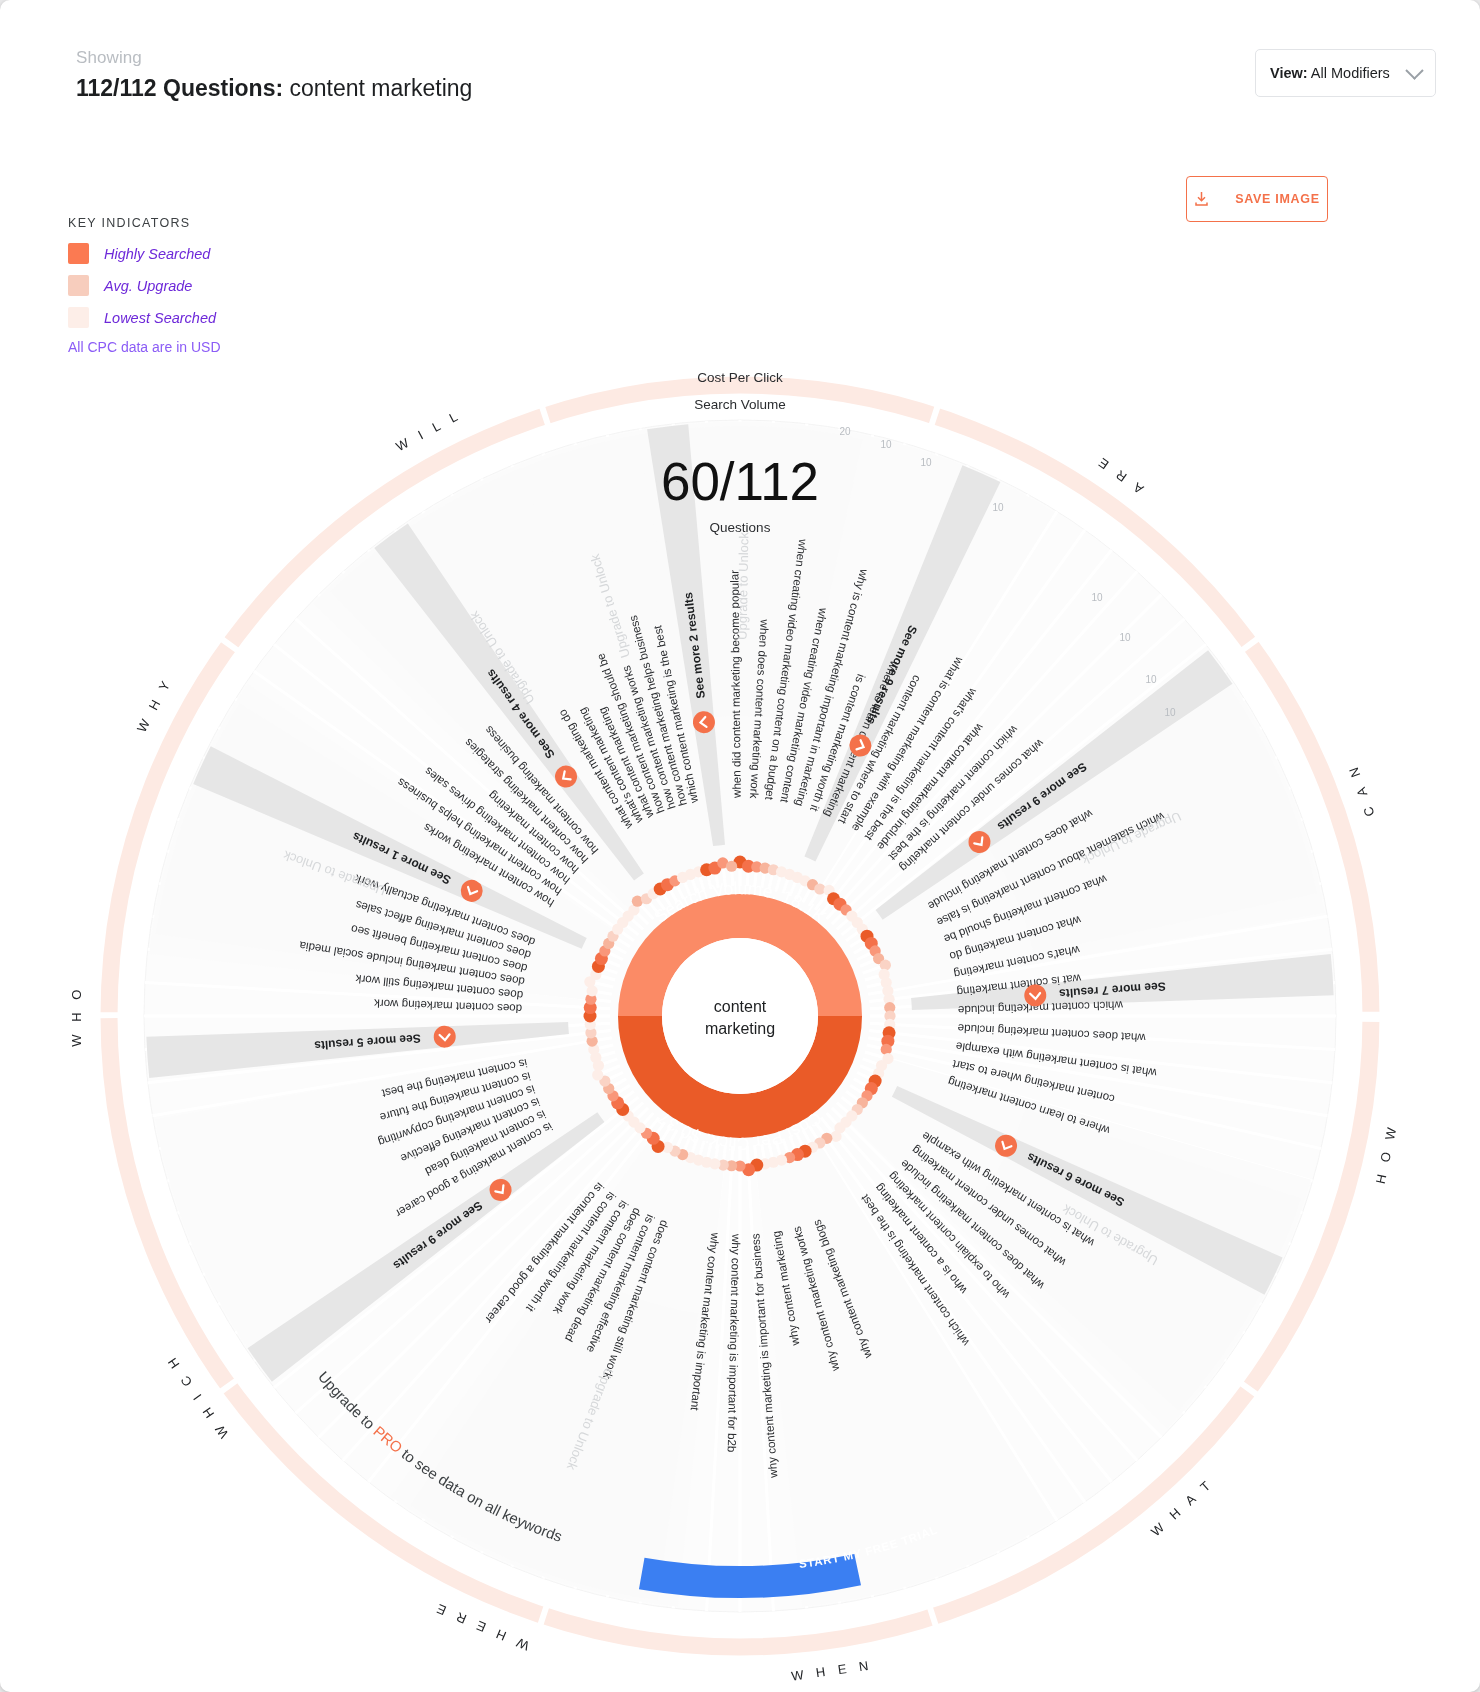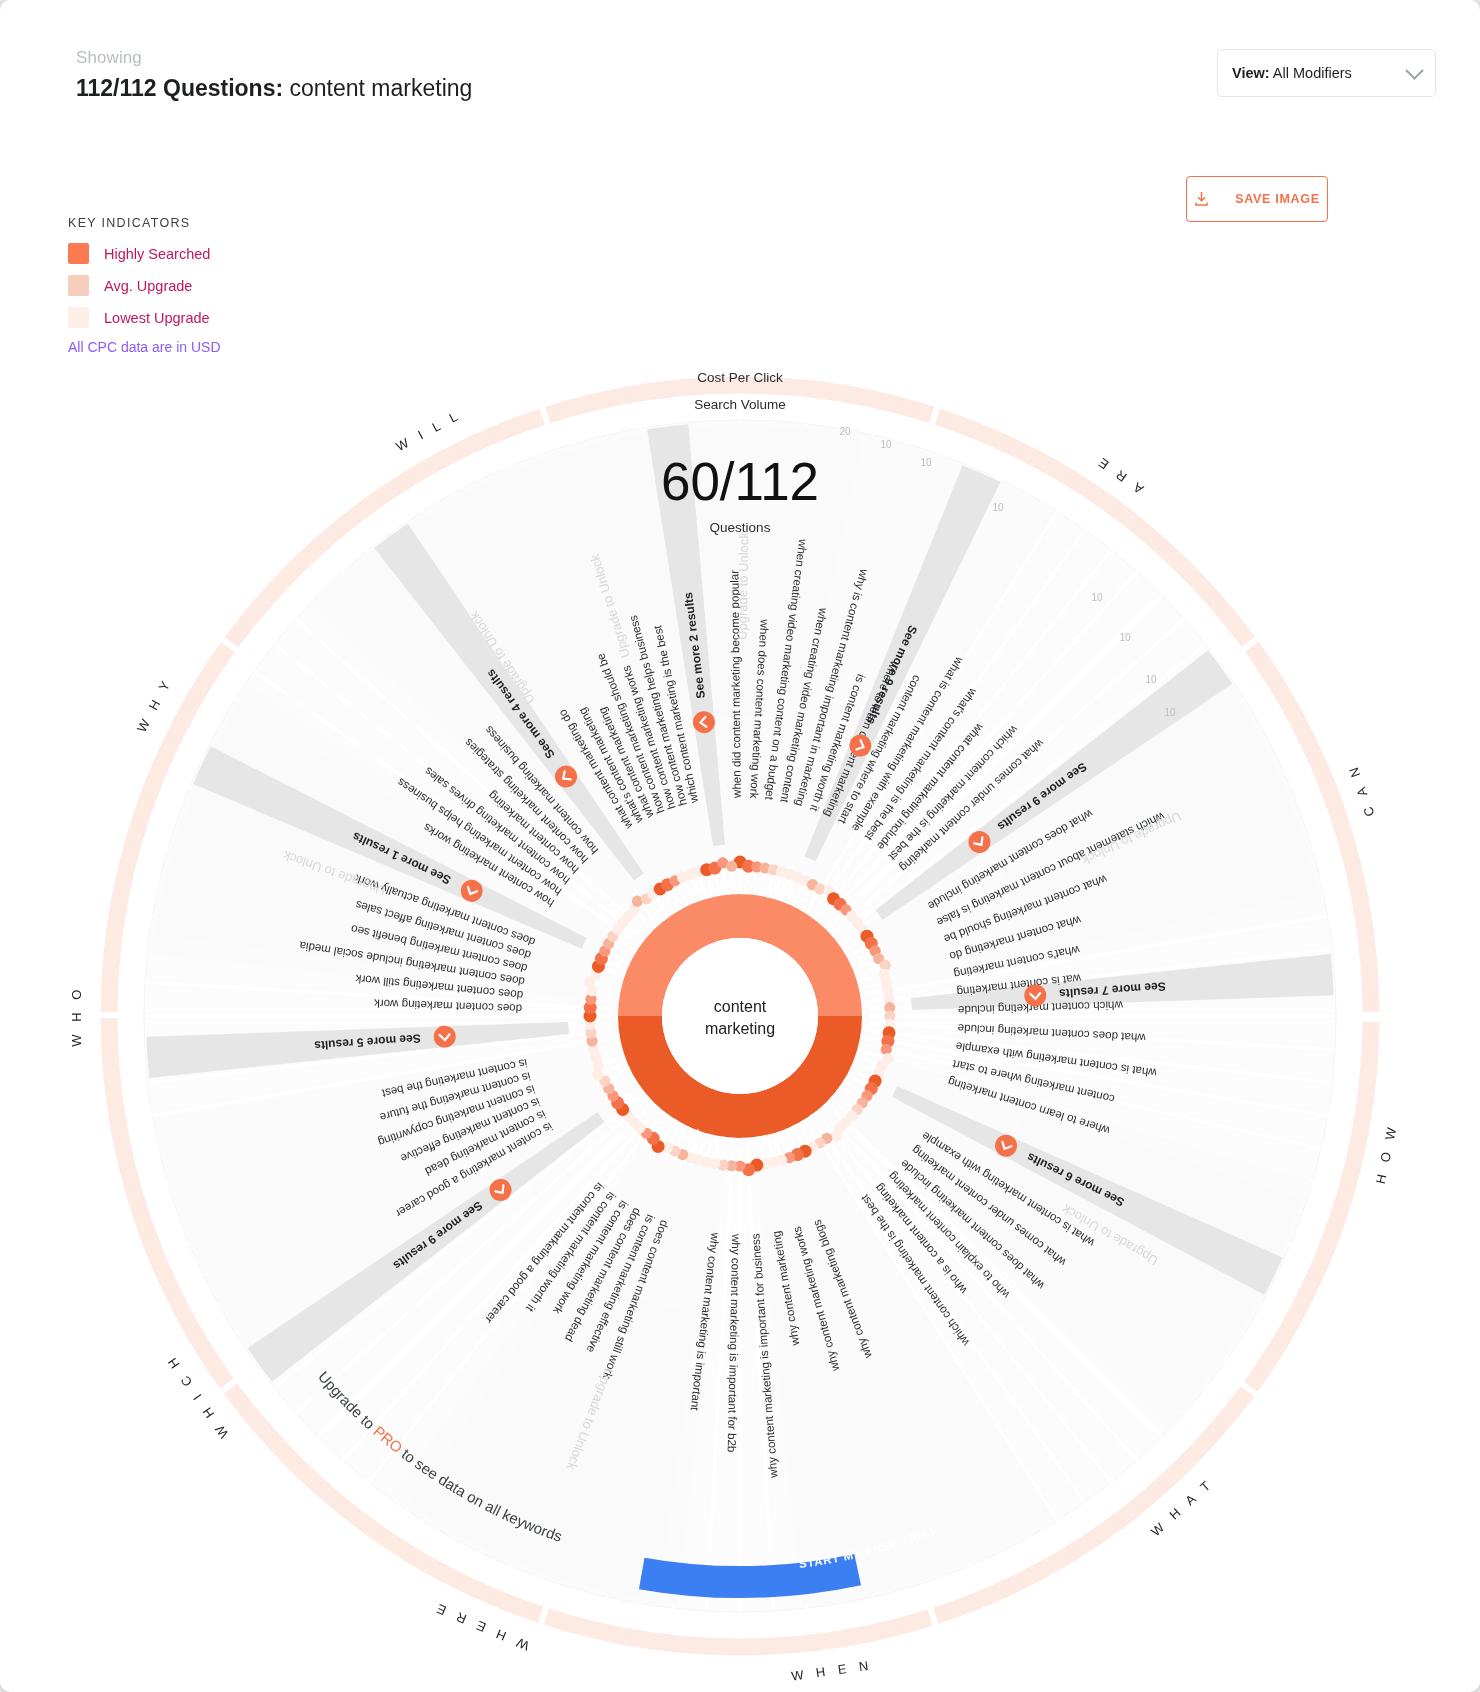--- a/index.html
+++ b/index.html
@@ -7,34 +7,34 @@
   #page{position:relative;width:1480px;height:1692px;background:#fff;border-radius:10px;
         box-shadow:0 1px 4px rgba(0,0,0,.18);overflow:hidden;}
 
   
   #hdr{position:absolute;left:44px;top:48px;margin-left:32px;}
   #showing{font-size:17px;color:#b9bdc2;letter-spacing:.1px;}
   #title{font-size:23px;color:#1d1f21;margin-top:7px;}
   #title b{font-weight:700;}
   #title span.kw{font-weight:400;}
 
-  #viewsel{position:absolute;right:44px;top:49px;width:219px;height:48px;border:1px solid #e2e4e7;
+  #viewsel{position:absolute;right:44px;top:49px;width:181px;height:48px;border:1px solid #e2e4e7;
            border-radius:5px;background:#fff;display:flex;align-items:center;
            justify-content:space-between;padding:15px 14px;box-sizing:border-box;cursor:pointer;}
   #viewsel .vtxt{font-size:14.5px;color:#1d1f21;}
   #viewsel .vtxt b{font-weight:700;}
   .chev{width:11px;height:11px;border-right:2px solid #9aa0a6;border-bottom:2px solid #9aa0a6;
         transform:rotate(45deg) translate(-2px,-2px);}
 
   
   #key{position:absolute;left:68px;top:172px;margin-top:44px;}
   #keyttl{font-size:12.5px;letter-spacing:1.3px;color:#3c4043;margin-bottom:13px;}
   .krow{display:flex;align-items:center;margin-bottom:11px;}
   .kbox{width:21px;height:21px;border-radius:2px;margin-right:15px;}
-  .klab{font-size:14.5px;color:#be185d;}
+  .klab{font-size:14.5px;color:#6d28d9;font-style:italic;}
   #cpcnote{font-size:14px;color:#8b5cf6;margin-top:6px;}
 
   
   #saveimg{position:absolute;right:152px;top:176px;width:140px;height:44px;border:1.4px solid #f4714a;
            border-radius:4px;display:flex;align-items:center;justify-content:center;gap:26px;
            cursor:pointer;background:#fff;}
   #saveimg .slab{font-size:12.5px;font-weight:700;letter-spacing:.7px;color:#f4714a;}
 
   
   #chart{position:absolute;left:0;top:300px;width:1480px;height:1392px;}
@@ -80,21 +80,21 @@
     <div class="krow">
       <span class="kbox" style="background:#fb7a52"></span>
       <span class="klab">Highly Searched</span>
     </div>
     <div class="krow">
       <span class="kbox" style="background:#f7cdbd"></span>
       <span class="klab">Avg. Upgrade</span>
     </div>
     <div class="krow">
       <span class="kbox" style="background:#fdeee8"></span>
-      <span class="klab">Lowest Upgrade</span>
+      <span class="klab">Lowest Searched</span>
     </div>
     <div id="cpcnote">All CPC data are in USD</div>
   </div>
 
   <div id="saveimg">
     <svg width="15" height="16" viewBox="0 0 15 16">
       <path d="M7.5 1 V9 M4 6.2 L7.5 9.7 L11 6.2" fill="none" stroke="#f4714a" stroke-width="1.5"></path>
       <path d="M2 11.5 V14 H13 V11.5" fill="none" stroke="#f4714a" stroke-width="1.5"></path>
     </svg>
     <span class="slab">SAVE IMAGE</span>

